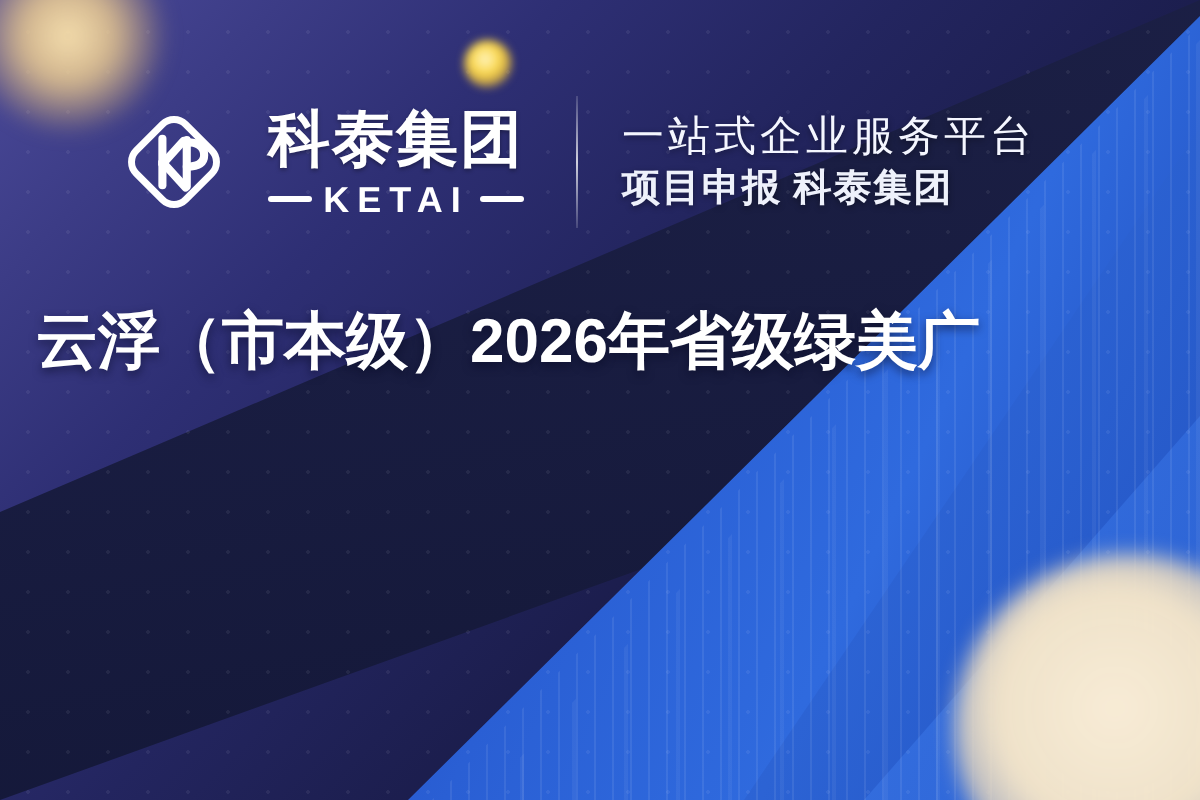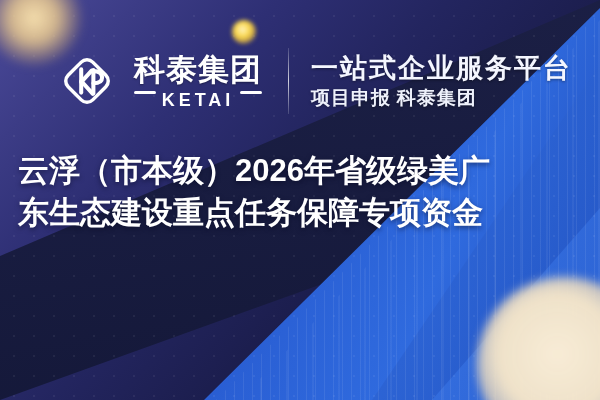--- a/index.html
+++ b/index.html
@@ -134,40 +134,39 @@
     margin-left:58px;
   }
   .kp-mark{width:58px;height:58px;flex:0 0 auto;display:block;}
   .wordmark{display:flex;flex-direction:column;align-items:stretch;}
   .cn-name{
     font-size:31px;line-height:1;color:#ffffff;
     font-weight:bold;letter-spacing:1px;white-space:nowrap;
     text-shadow:0 1px 2px rgba(0,0,0,.35);
   }
   .en-row{
-    display:flex;align-items:flex-start;gap:6px;margin-top:6px;
+    display:flex;align-items:center;gap:6px;margin-top:6px;
   }
   .en-dash{height:3px;background:#ffffff;flex:1 1 auto;min-width:12px;border-radius:2px;}
   .en-name{
     font-size:18px;line-height:1;color:#ffffff;font-weight:bold;
     letter-spacing:4px;white-space:nowrap;
   }
 
   .v-divider{
     width:1px;height:66px;margin-left:26px;margin-right:22px;
     background:linear-gradient(180deg,rgba(255,255,255,.15),rgba(255,255,255,.78),rgba(255,255,255,.15));
     flex:0 0 auto;
   }
 
   .tagline{display:flex;flex-direction:column;gap:5px;}
   .tag-main{
-    font-size:27px;line-height:1.05;color:#f4f6ff;
+    font-size:21px;line-height:1.05;color:#f4f6ff;
     letter-spacing:2px;white-space:nowrap;
     text-shadow:0 1px 3px rgba(0,0,0,.4);
-    font-weight:bold;
   }
   .tag-sub{
     font-size:19px;line-height:1.05;color:#eef1fb;
     letter-spacing:1px;white-space:nowrap;
     font-family:"Liberation Serif","DejaVu Serif",serif;
     font-weight:bold;
     text-shadow:0 1px 3px rgba(0,0,0,.4);
   }
 
   
@@ -232,16 +231,15 @@
     <div class="v-divider"></div>
 
     <div class="tagline">
       <div class="tag-main">一站式企业服务平台</div>
       <div class="tag-sub">项目申报 科泰集团</div>
     </div>
   </div>
 
   <div class="title">
     <div class="title-line">云浮（市本级）2026年省级绿美广</div>
-    <div class="title-line">东生态建设重点任务保障专项资金</div>
   </div>
 
 </div>
 
 </body></html>

